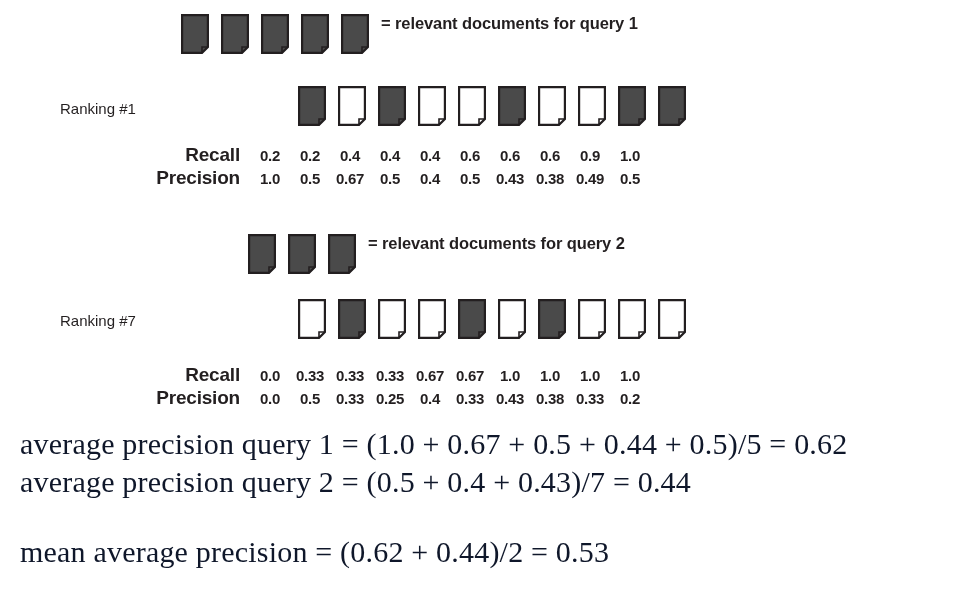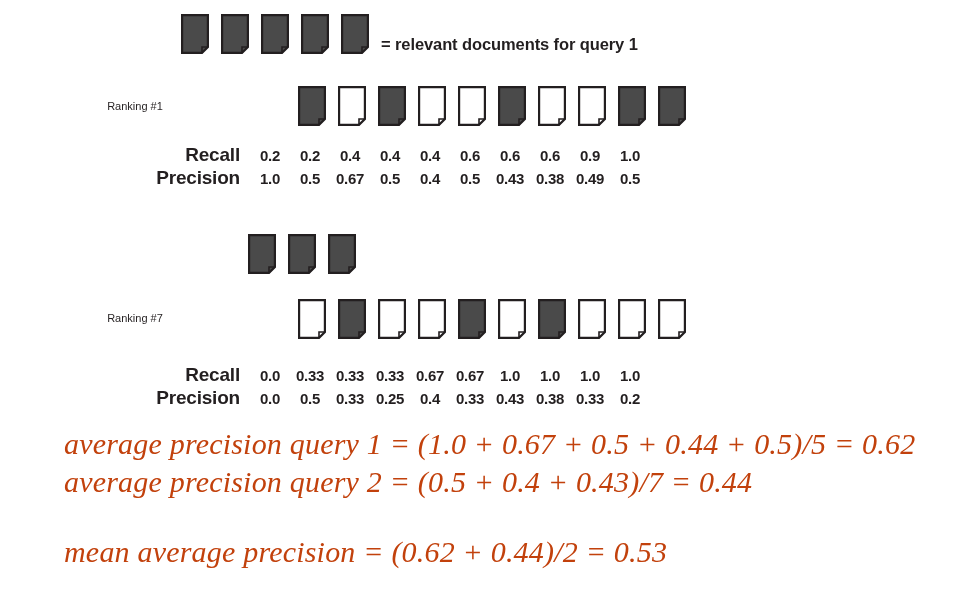--- a/index.html
+++ b/index.html
@@ -31,42 +31,42 @@
     box-sizing: border-box;
     display: inline-block;
     vertical-align: top;
   }
   .doc svg { display: block; }
 
   
   .legend {
     position: absolute;
     display: flex;
-    align-items: flex-end;
+    align-items: flex-start;
   }
   .legend .docs {
     display: flex;
     gap: 12px;
   }
   .legend .legend-text {
     margin-left: 12px;
     font-size: 16.5px;
     font-weight: 600;
     letter-spacing: -0.1px;
     color: #231f20;
     white-space: nowrap;
   }
 
   
   .ranking-label {
     position: absolute;
-    font-size: 11px;
+    font-size: 15px;
     font-weight: 400;
     color: #231f20;
-    text-align: center;
+    text-align: left;
     white-space: nowrap;
   }
   .rank-docs {
     position: absolute;
     display: flex;
     gap: 12px;
   }
 
   
   .metric-row {
@@ -93,26 +93,24 @@
     font-size: 15px;
     font-weight: 600;
     color: #231f20;
     letter-spacing: -0.3px;
   }
 
   
   .formula {
     position: absolute;
     font-family: "Liberation Serif", "DejaVu Serif", serif;
-    font-style: italic;
     font-size: 30px;
-    color: #c2410c;
+    color: #0f172a;
     white-space: nowrap;
     letter-spacing: 0.2px;
-    margin-left: 44px;
   }
 </style>
 </head>
 <body>
 
 <div class="canvas">
 
   <div class="legend" id="legend1" style="left:181px; top:14px;">
     <div class="docs" id="legend1-docs">
         <span class="doc">
@@ -260,20 +258,21 @@
             <path d="M21 38.9 L21 33 L26.9 33" fill="none" stroke="#231f20" stroke-width="1.6"></path>
           </svg>
         </span>
         <span class="doc">
           <svg width="28" height="40" viewBox="0 0 28 40">
             <path d="M1.1 1.1 H26.9 V33 L21 38.9 H1.1 Z" fill="#4a4a4a" stroke="#231f20" stroke-width="2.2" stroke-linejoin="miter"></path>
             <path d="M21 38.9 L21 33 L26.9 33" fill="none" stroke="#231f20" stroke-width="1.6"></path>
           </svg>
         </span>
       </div>
+    <div class="legend-text">= relevant documents for query 2</div>
   </div>
 
   <div class="ranking-label" style="left:60px; top:312px; width:150px;">Ranking #7</div>
 
   <div class="rank-docs" id="rank2-docs" style="left:298px; top:299px;">
       <span class="doc">
         <svg width="28" height="40" viewBox="0 0 28 40">
           <path d="M1.1 1.1 H26.9 V33 L21 38.9 H1.1 Z" fill="#ffffff" stroke="#231f20" stroke-width="2.2" stroke-linejoin="miter"></path>
           <path d="M21 38.9 L21 33 L26.9 33" fill="none" stroke="#231f20" stroke-width="1.6"></path>
         </svg>

